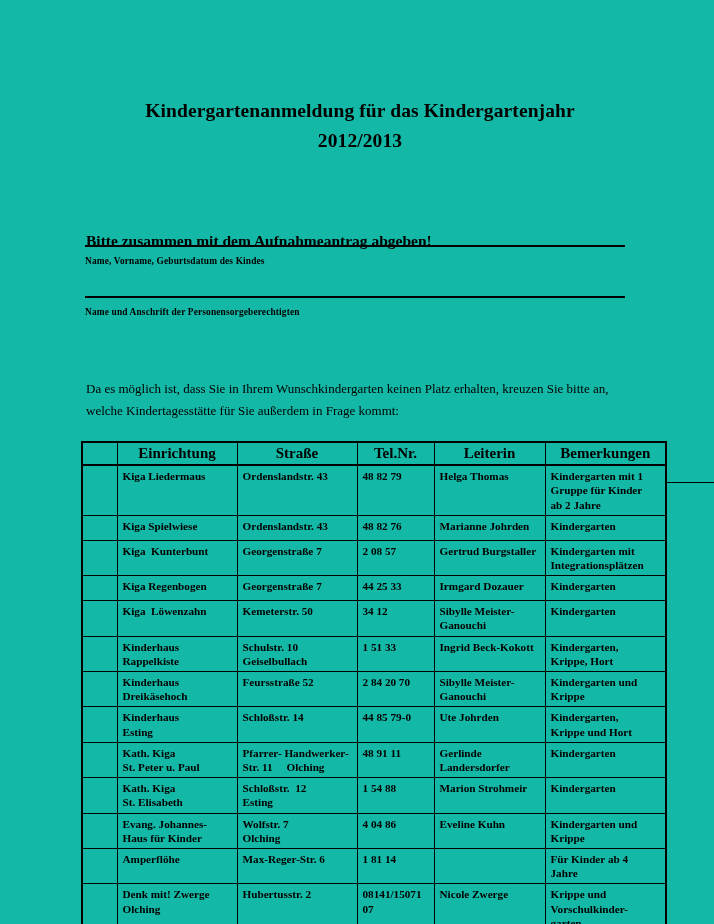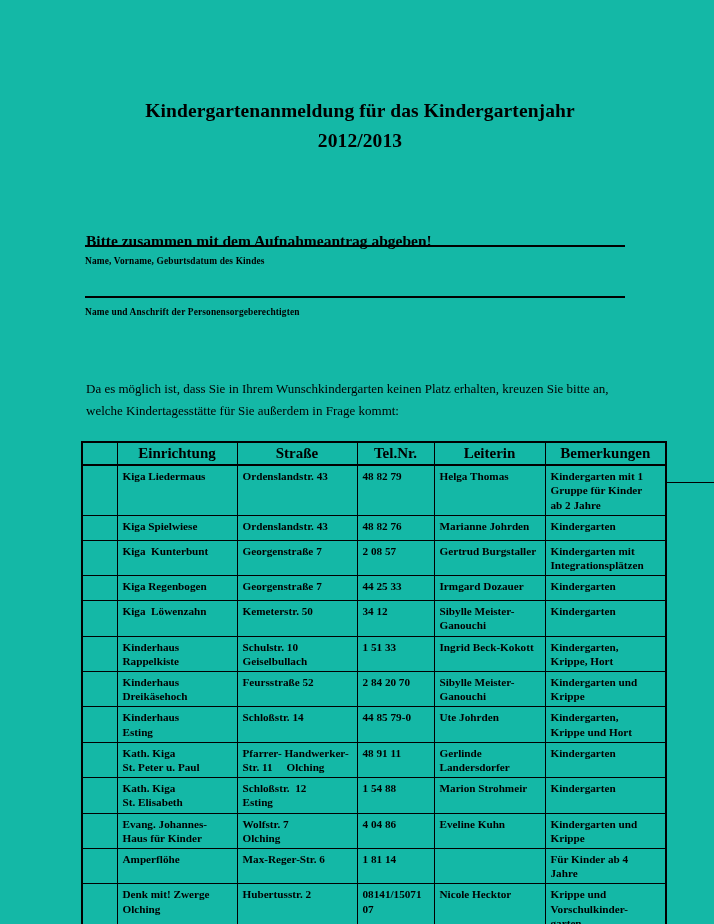--- a/index.html
+++ b/index.html
@@ -419,21 +419,21 @@
               <span class="cell-line">Olching</span>
             </td>
             <td>
               <span class="cell-line">Hubertusstr. 2</span>
             </td>
             <td class="tel">
               <span class="cell-line">08141/15071</span>
               <span class="cell-line">07</span>
             </td>
             <td>
-              <span class="cell-line">Nicole Hecktor</span>
+              <span class="cell-line">Nicole Zwerge</span>
             </td>
             <td>
               <span class="cell-line">Krippe und</span>
               <span class="cell-line">Vorschulkinder-</span>
               <span class="cell-line">garten</span>
             </td>
           </tr>
         </tbody>
     </table>
   </div>

